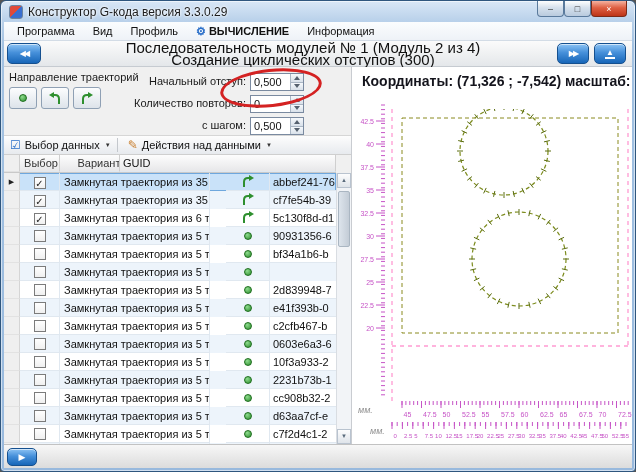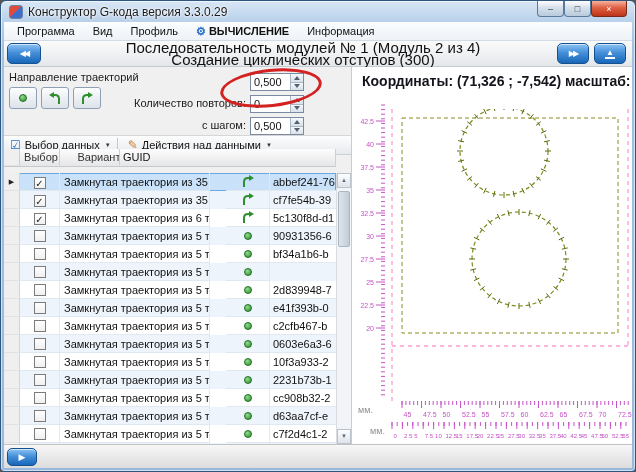--- a/index.html
+++ b/index.html
@@ -55,21 +55,21 @@
   .sd { border-top:1px solid #aab6c4; }
   .red-ellipse { position:absolute; left:216px; top:2px; width:102px; height:38px; border:3px solid #d42222;
     border-radius:50%; transform:rotate(-6deg); z-index:6; pointer-events:none; }
   .data-toolbar { position:absolute; left:0; right:0; top:68px; height:20px;
     background: linear-gradient(#fdfdfd,#e7eaee); border-top:1px solid #d6d6d6; border-bottom:1px solid #cfcfcf;
     display:flex; align-items:center; padding-left:6px; font-size:11px; color:#111; }
   .tb-icon-check { color:#2a6fc9; font-size:12px; margin-right:4px; }
   .tb-icon-pencil { color:#c77b28; font-size:12px; margin:0 4px 0 8px; }
   .tb-caret { font-size:6px; color:#333; margin:0 4px 0 5px; }
   .tb-sep { width:1px; height:14px; background:#c4c8cd; margin:0 2px; }
-  .thead { position:absolute; left:0; top:82px; width:332px; height:18px; display:flex;
+  .thead { position:absolute; left:0; top:88px; width:332px; height:18px; display:flex;
     background: linear-gradient(#fdfdfd,#e6e6e8); border-bottom:1px solid #c9c9c9; font-size:11px; color:#333; }
   .thead .cell { border-right:1px solid #cfcfcf; line-height:17px; padding-left:3px; overflow:hidden; white-space:nowrap; }
   .tbody { position:absolute; left:0; top:106px; bottom:0; width:332px; overflow:hidden; background:#fff; }
   .trow { display:flex; height:18px; background:#fff; cursor:pointer; }
   .trow.alt { background:#edf4fb; }
   .trow.sel { background:#c9e2f9; box-shadow: inset 0 0 0 1px #6ea7dd; }
   .cell { overflow:hidden; white-space:nowrap; }
   .c-sel  { width:16px; flex:none; background:#efefef; border-right:1px solid #d5d5d5; border-bottom:1px solid #e2e2e2;
     text-align:center; font-size:7px; color:#222; line-height:18px; }
   .c-chk  { width:40px; flex:none; border-right:1px solid #e0e8f0; border-bottom:1px solid #e0e8f0; text-align:center; }
@@ -87,21 +87,21 @@
   .sthumb { position:absolute; left:1px; top:18px; width:12px; height:56px; border:1px solid #aab6c2; border-radius:2px;
     background: linear-gradient(90deg,#dde4ec,#c3ccd6); cursor:grab; }
   
   .right-panel { position:absolute; left:350px; top:66px; right:3px; bottom:27px; background:#fff;
     border-left:1px solid #c9ccd1; overflow:hidden; }
   .coords { position:absolute; left:10px; top:6px; font-size:14px; font-weight:bold; color:#14141c; white-space:nowrap; }
   #ruler-left { position:absolute; left:2px; top:34px; }
   .plot { position:absolute; left:36px; top:42px; width:242px; height:292px; background:#fff; }
   #ruler-b1 { position:absolute; left:36px; top:334px; }
   #ruler-b2 { position:absolute; left:36px; top:355px; }
-  .mm { position:absolute; font-size:9px; color:#8f8f8f; }
+  .mm { position:absolute; font-size:9px; color:#8f8f8f;font-style:italic; }
   .mm1 { left:6px; top:338px; } .mm2 { left:18px; top:359px; }
   
   .bottombar { position:absolute; left:3px; right:3px; bottom:3px; height:24px;
     background: linear-gradient(#f7f7f7,#dcdcdc); border-top:1px solid #c2c2c2; }
   #btn-play { left:3px; top:3px; width:30px; height:18px; font-size:9px; position:absolute; }
 </style>
 </head>
 <body>
 
 <div class="window">
@@ -165,20 +165,21 @@
         <polygon points="8,0 13,3 8,6" fill="#2e8f2e"></polygon>
       </svg>
     </div>
     <div class="dirbtn" style="left:69px">
       <svg width="14" height="13" viewBox="0 0 14 13">
         <path d="M3 12 L3 7 Q3 3 7 3 L9 3" fill="none" stroke="#2e8f2e" stroke-width="2"></path>
         <polygon points="8,0 13,3 8,6" fill="#2e8f2e"></polygon>
       </svg>
     </div>
 
+    <div class="fld-label" style="top:8px">Начальный отступ:</div>
     <div class="fld-label" style="top:30px">Количество повторов:</div>
     <div class="fld-label" style="top:52px">с шагом:</div>
 
     <div class="spin" style="top:6px">
       <input class="spinval" value="0,500" style="">
       <div class="spinbtns">
           <div class="su"></div>
           <div class="sd"></div>
         </div>
     </div>

